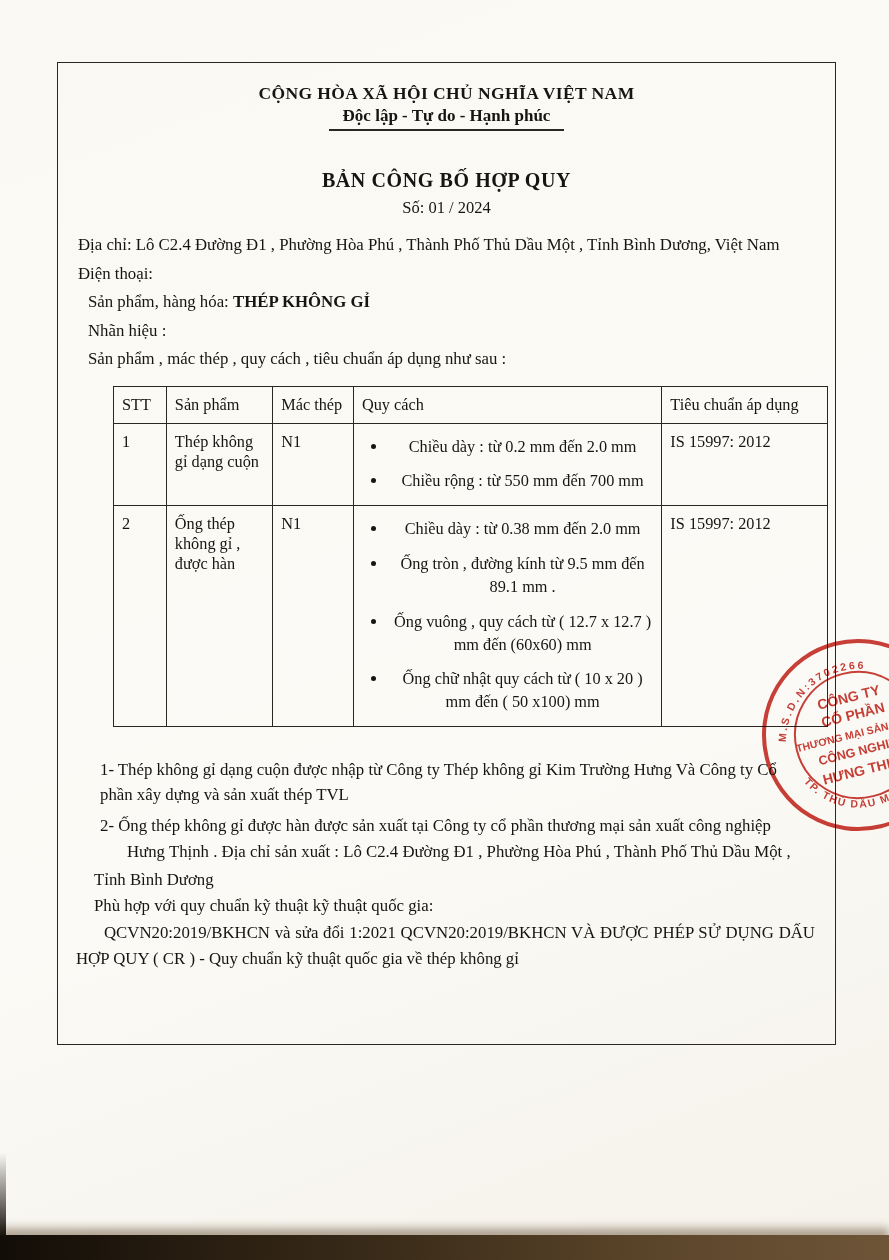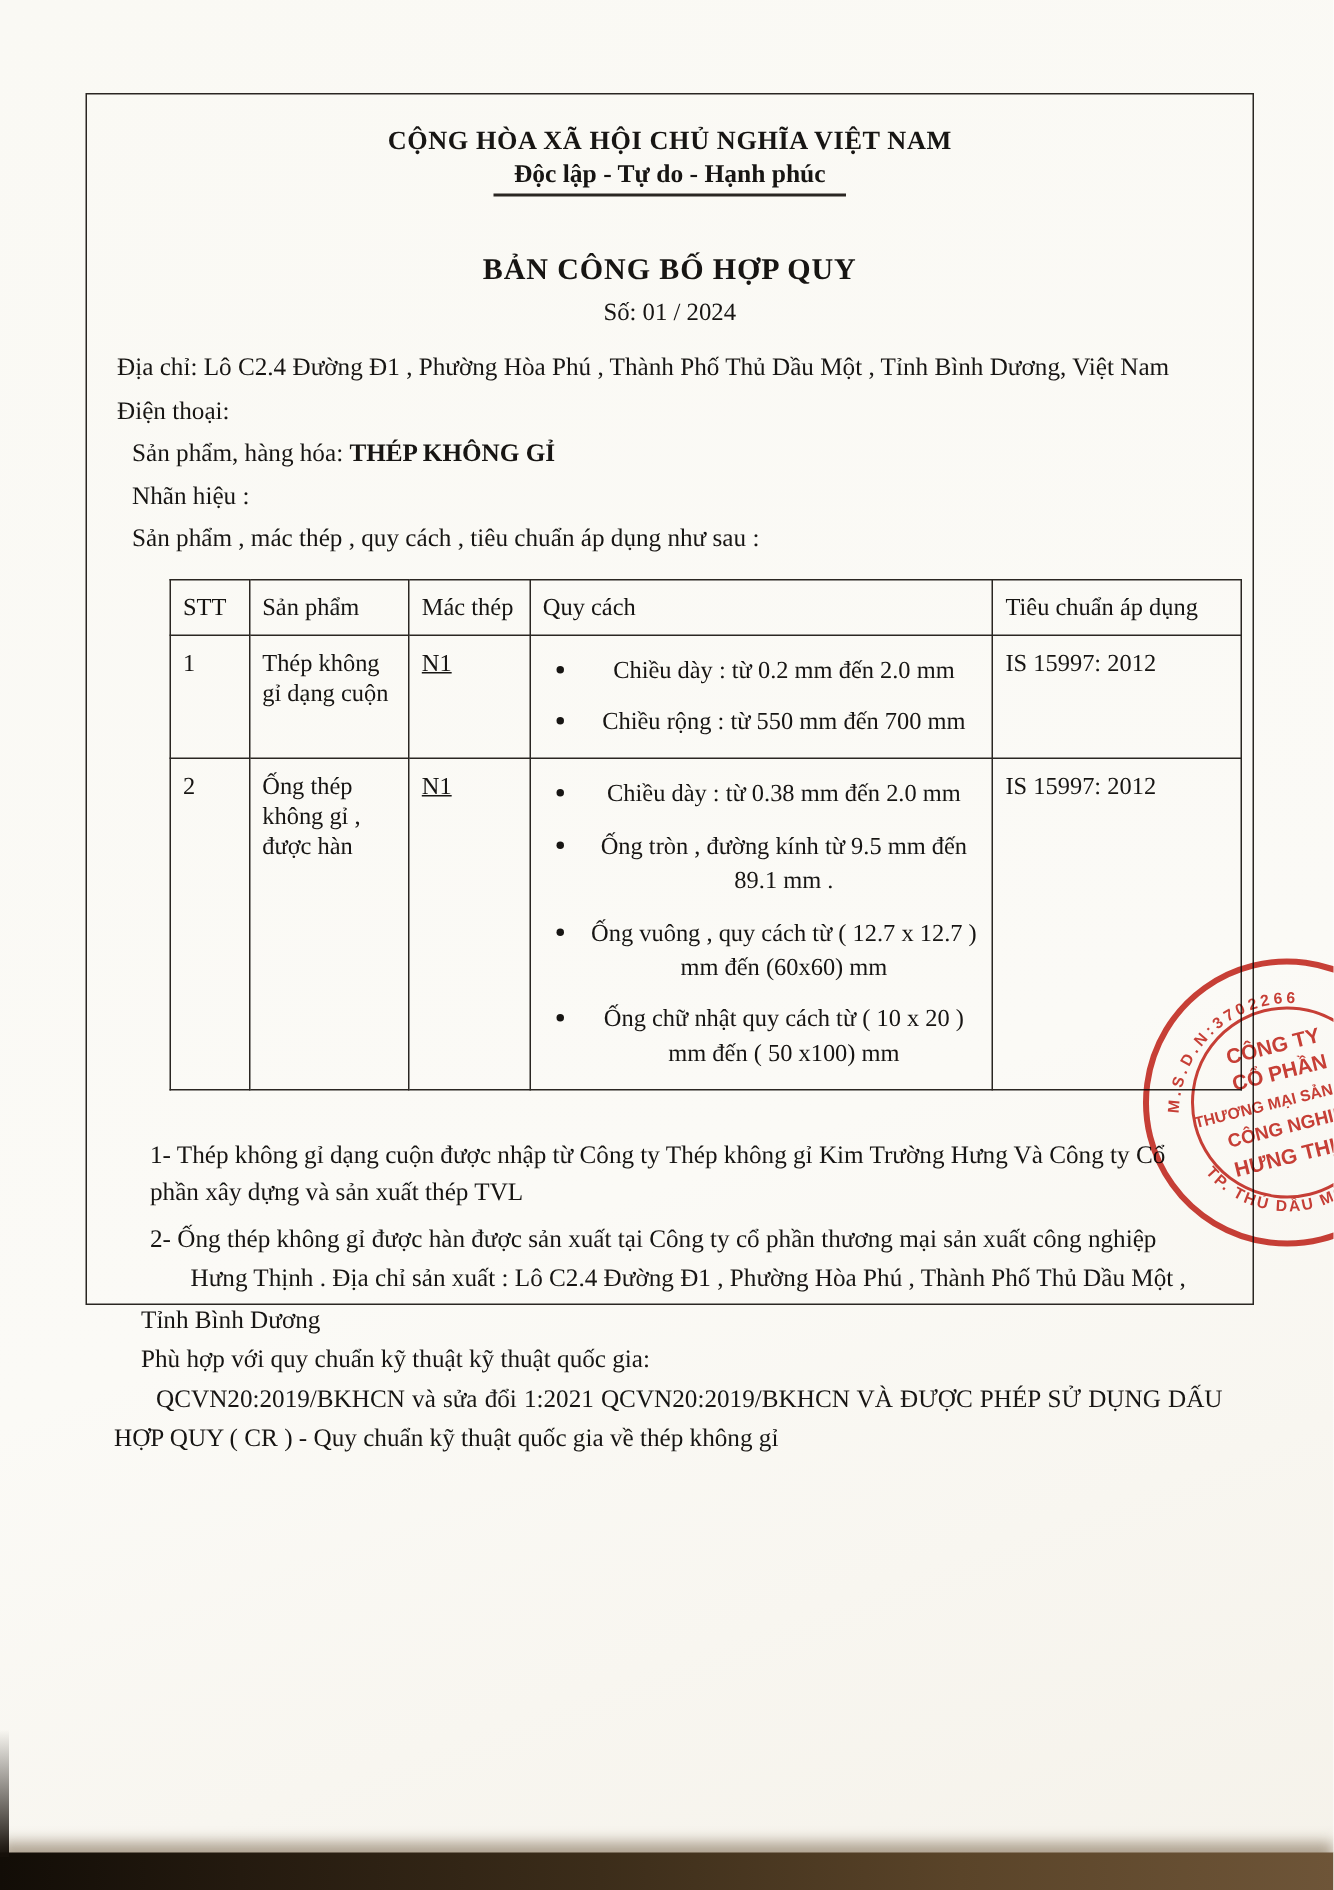--- a/index.html
+++ b/index.html
@@ -6,21 +6,21 @@
   body {
     width: 889px; height: 1260px;
     position: relative; overflow: hidden;
     background: linear-gradient(160deg, #faf9f4 0%, #fbfaf6 60%, #f5f2ea 100%);
     font-family: "Liberation Serif", "DejaVu Serif", serif;
     color: #171513;
   }
   .frame {
     position: absolute;
     left: 57px; top: 62px;
-    width: 779px; height: 808px;
+    width: 779px; height: 983px;
     border: 1.6px solid #2a2622;
     box-sizing: border-box;
     background: transparent;
   }
   .content { padding: 16px 0 0 0; }
   .center { text-align: center; }
   .nat-title {
     font-size: 17.5px; font-weight: bold; letter-spacing: 0.4px;
     margin: 4px 0 2px 0;
   }
@@ -60,21 +60,21 @@
   table.conf th { height: 24px; vertical-align: middle; padding: 6px 8px; }
   .col-stt   { width: 7.4%; }
   .col-prod  { width: 14.9%; }
   .col-grade { width: 11.3%; }
   .col-quy   { width: 43.2%; }
   .col-std   { width: 23.2%; }
   td.c-stt, th.c-stt { text-align: center; }
   td.c-grade { text-align: center; }
   td.c-prod { padding-top: 12px; }
   td.c-stt { padding-top: 12px; }
-  td.c-grade { padding-top: 12px; text-decoration: underline; }
+  td.c-grade { padding-top: 12px; }
   td.c-std { padding-top: 12px; }
   ul.specs {
     margin: 4px 0 4px 0;
     padding-left: 26px;
     list-style-type: disc;
   }
   ul.specs li { margin: 0 0 12px 0; padding-left: 4px; line-height: 1.4; text-align: center; }
   ul.specs li:last-child { margin-bottom: 2px; }
   .notes { margin-top: 30px; }
   .note {

